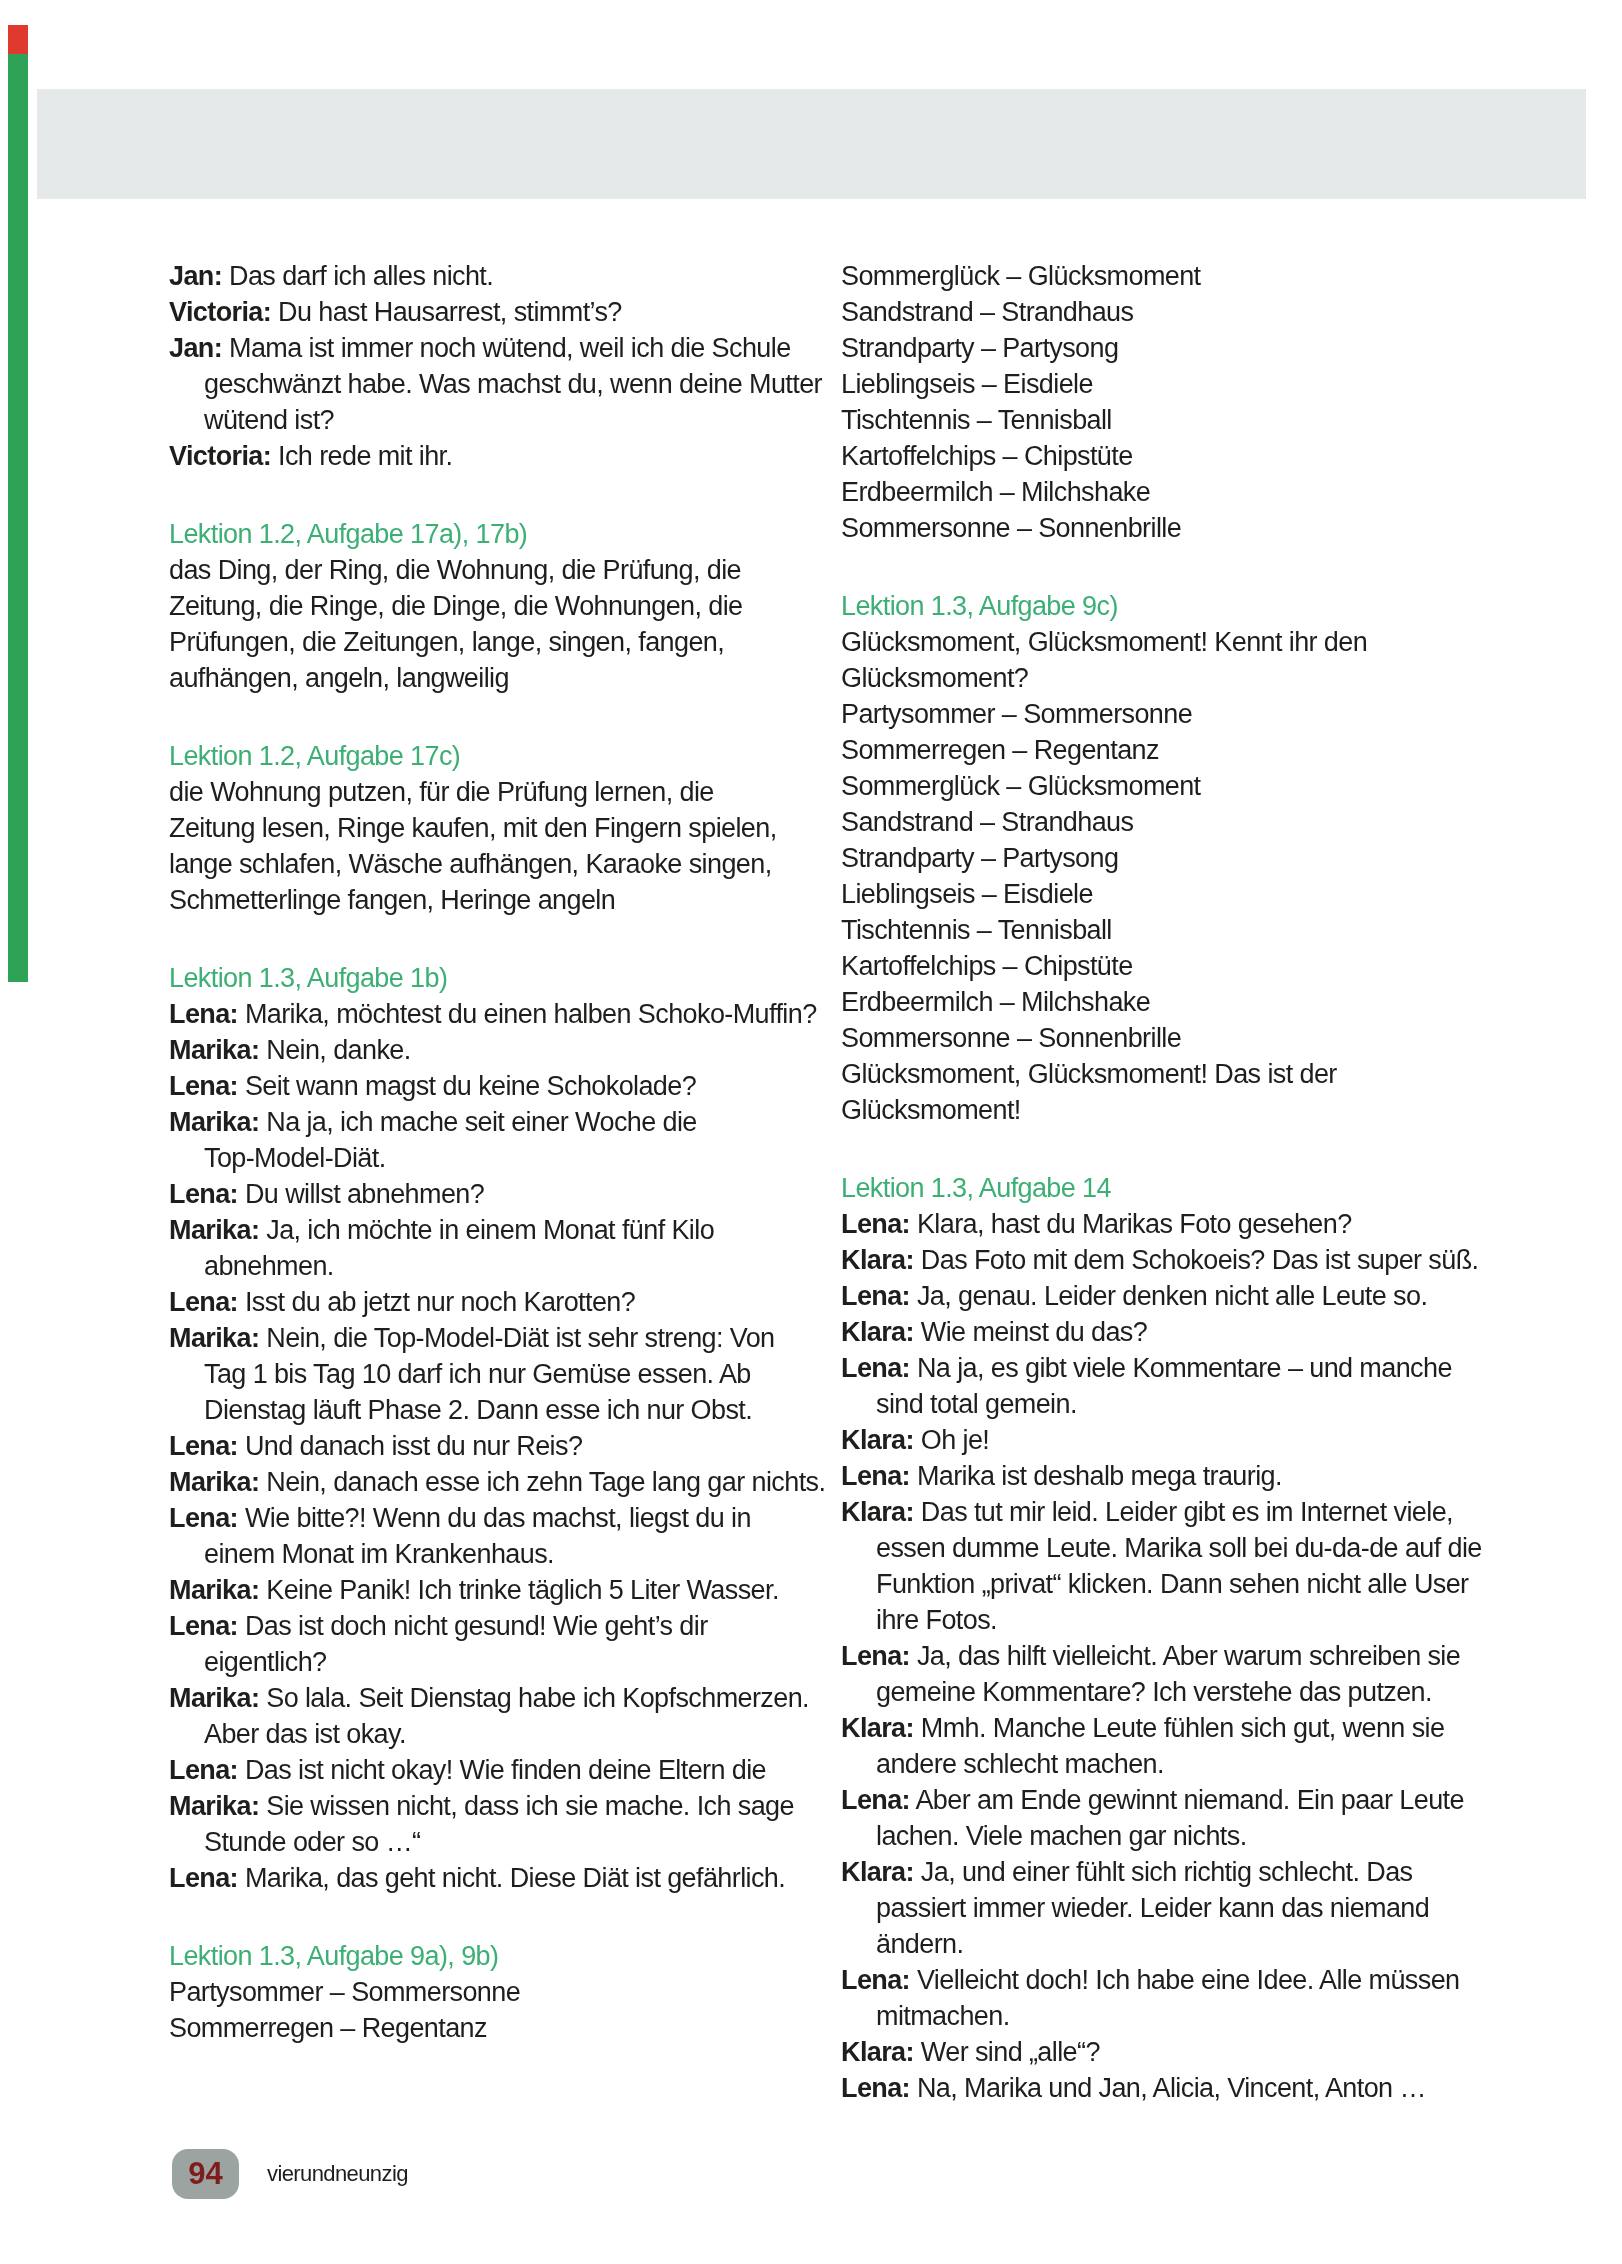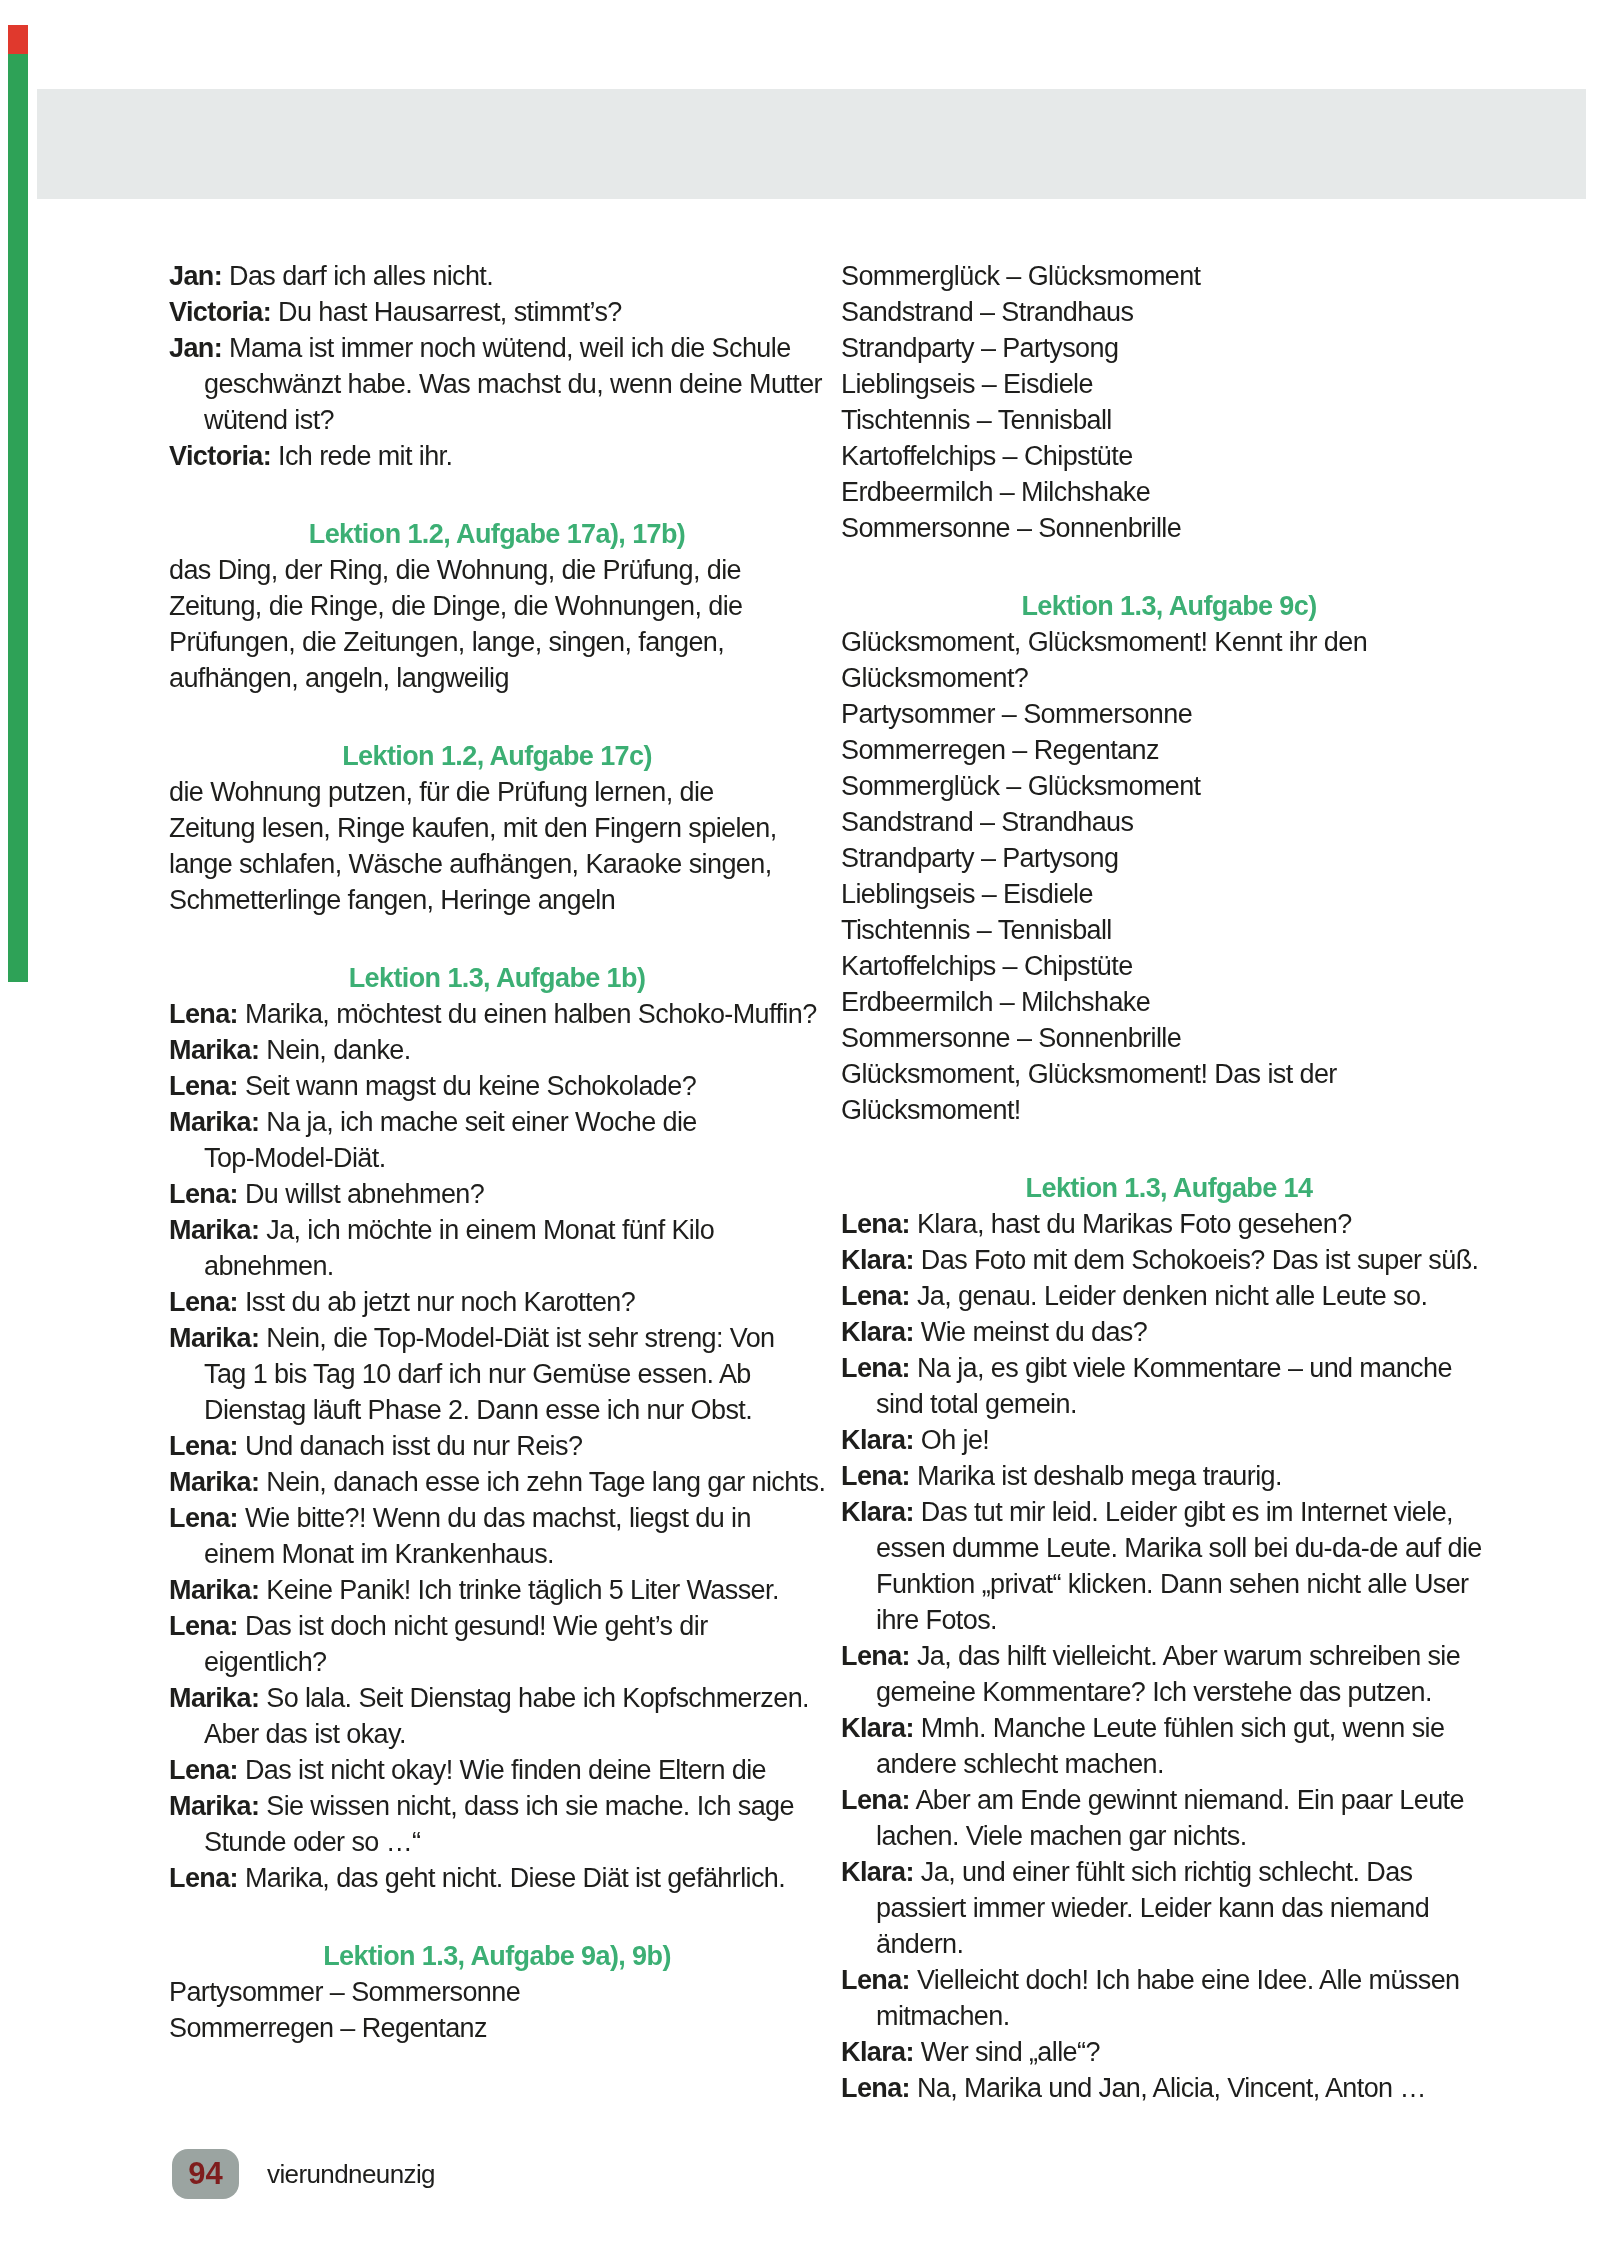--- a/index.html
+++ b/index.html
@@ -33,40 +33,40 @@
   }
   .column-left  { left: 169px; }
   .column-right { left: 841px; }
   .line {
     margin: 0; padding: 0;
     font-size: 27px;
     line-height: 36px;
     letter-spacing: -0.6px;
     white-space: nowrap;
   }
-  .line.heading { color: var(--accent, #3caf74); font-weight: bold; text-align: center; }
+  .line.heading { color: var(--accent, #3caf74); font-weight: normal; }
   .line.cont    { padding-left: 35px; }
   .speaker      { font-weight: bold; }
   .gap          { height: 42px; }
   .footer {
     position: absolute; left: 172px; top: 2149px;
     display: flex; align-items: center;
   }
   .page-badge {
     width: 67px; height: 50px;
     background: var(--badge-gray, #9ba4a1);
     border-radius: 16px;
     color: #7f1d1d;
     font-weight: bold;
     font-size: 31px;
     display: flex; align-items: center; justify-content: center;
   }
   .page-word {
     margin-left: 28px;
-    font-size: 26px;
+    font-size: 22px;
     letter-spacing: -0.6px;
     color: var(--text, #1e1e1c);
   }
 </style>
 </head>
 <body>
 
 <div class="page" style="--accent: #3caf74; --tab-green: #2ea257; --tab-red: #e0392d; --band-gray: #e6e9e9; --badge-gray: #9ba4a1; --text: #1e1e1c;">
   <div class="edge-tab-red"></div>
   <div class="edge-tab-green"></div>

